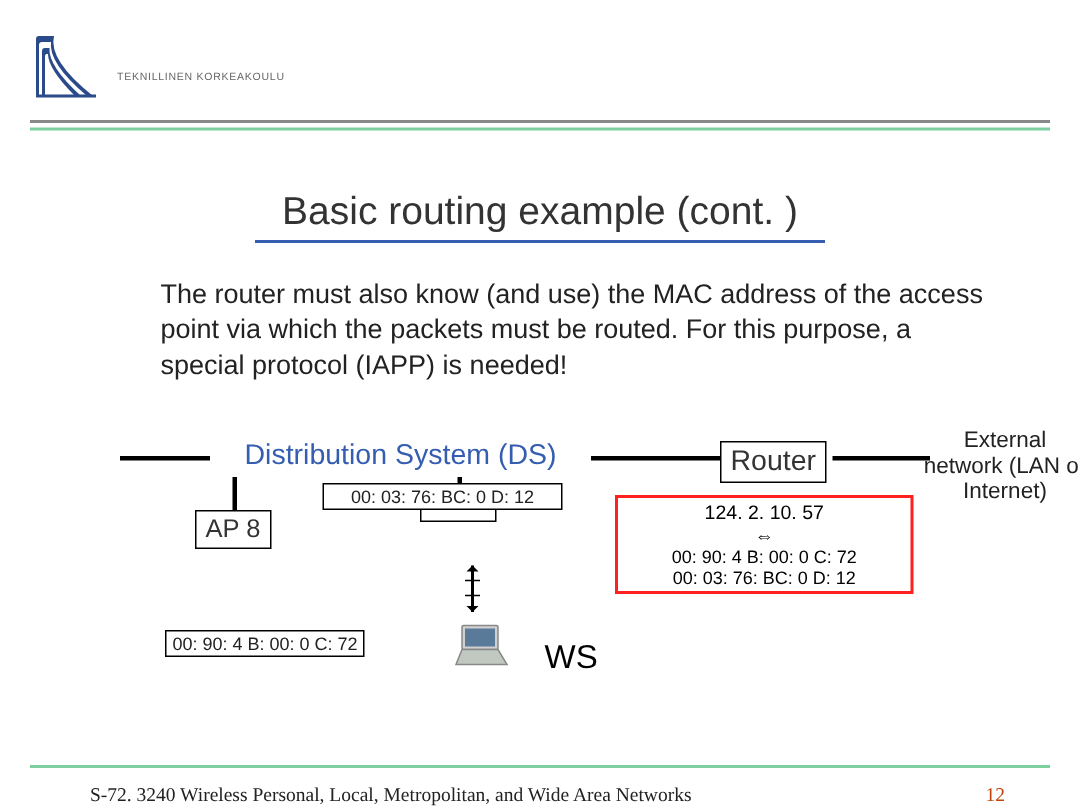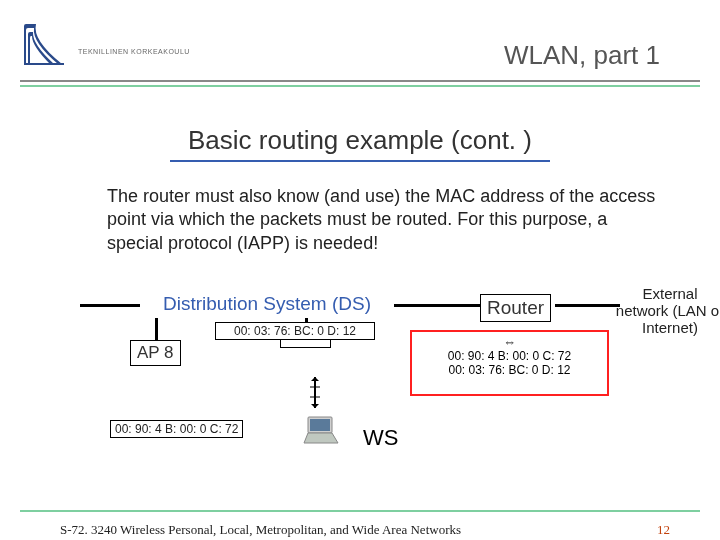--- a/index.html
+++ b/index.html
@@ -180,21 +180,20 @@
   <div class="logo">
     <svg viewBox="0 0 48 48">
       <path d="M4 44 L4 6 Q4 4 6 4 L16 4 Q12 20 42 44 Z" fill="#2a4a8a"></path>
       <path d="M6 44 L6 10 Q6 8 8 8 L14 8 Q12 22 38 44 Z" fill="#fff"></path>
       <path d="M8 44 L8 14 Q8 12 10 12 L13 12 Q12 24 34 44 Z" fill="#2a4a8a"></path>
       <path d="M10 44 L10 18 Q10 16 11 16 L12 16 Q12 26 30 44 Z" fill="#fff"></path>
       <line x1="4" y1="44" x2="44" y2="44" stroke="#2a4a8a" stroke-width="2"></line>
     </svg>
     <div class="logo-text">TEKNILLINEN KORKEAKOULU</div>
   </div>
-  <div class="header-title">WLAN, part 1</div>
   <div class="hr1"></div>
   <div class="hr2"></div>
 </div>
 
 <div class="slide-title">Basic routing example (cont. )</div>
 <div class="title-underline"></div>
 
 <div class="body-text">The router must also know (and use) the MAC address of the access point via which the packets must be routed. For this purpose, a special protocol (IAPP) is needed!</div>
 
 <div class="diagram">
@@ -208,20 +207,21 @@
 
   <div class="node-box router-box">Router</div>
   <div class="node-box ds-box">Distribution System (DS)</div>
   <div class="node-box ap1-box">AP 8</div>
   <div class="node-box ap2-box">AP 2</div>
 
   <div class="mac-box mac1">00: 03: 76: BC: 0 D: 12</div>
   <div class="mac-box mac2">00: 90: 4 B: 00: 0 C: 72</div>
 
   <div class="highlight-box">
+    <div class="ip">124. 2. 10. 57</div>
     <div class="arrow">⇔</div>
     <div class="mac">00: 90: 4 B: 00: 0 C: 72</div>
     <div class="mac">00: 03: 76: BC: 0 D: 12</div>
   </div>
 
   <div class="ext-text">External network (LAN or Internet)</div>
 
   <svg class="signal-icon" width="20" height="35">
     <line x1="10" y1="2" x2="10" y2="33" stroke="#000" stroke-width="2"></line>
     <polygon points="6,6 10,2 14,6" fill="#000"></polygon>

